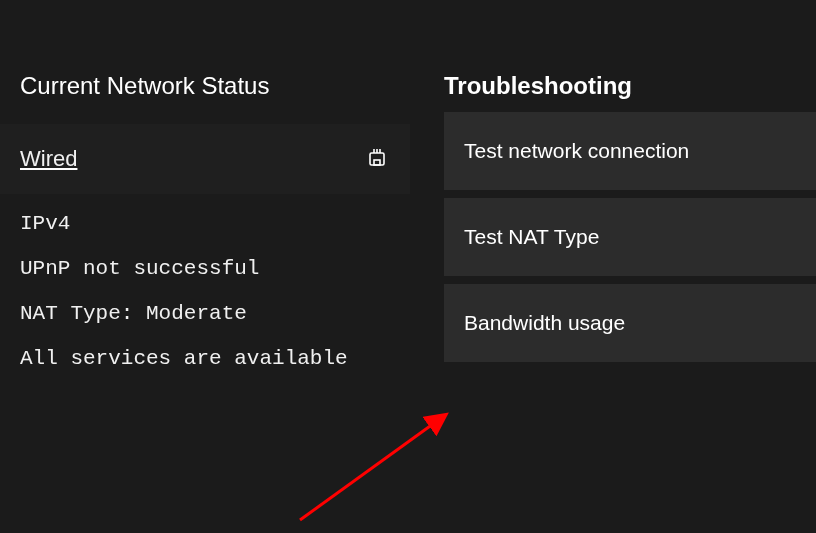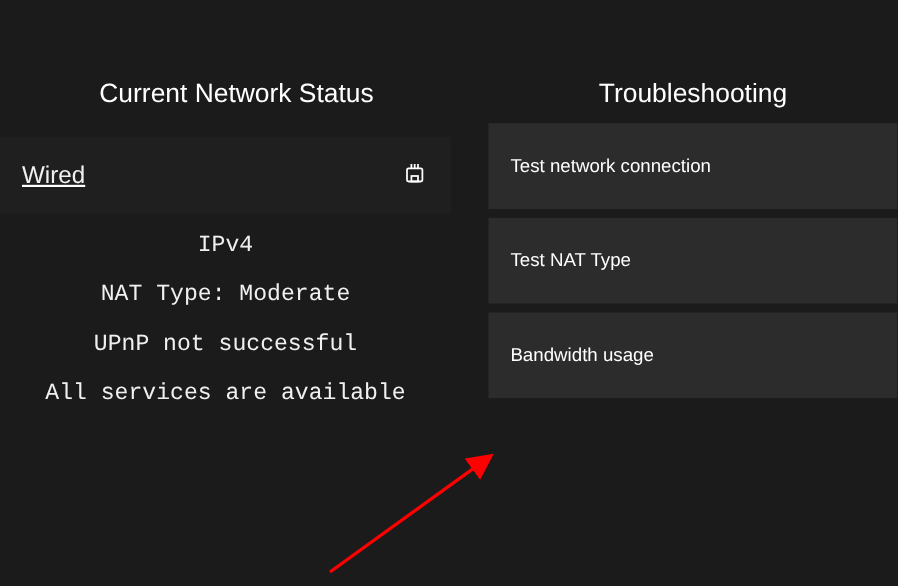--- a/index.html
+++ b/index.html
@@ -10,21 +10,20 @@
     background: #1b1b1b;
     font-family: "Segoe UI", Arial, sans-serif;
     color: #ffffff;
     overflow: hidden;
     position: relative;
   }
   .page {
     position: relative;
     width: 708px;
     height: 533px;
-    text-align: center;
   }
   .col-left {
     position: absolute;
     left: 0;
     top: 72px;
     width: 410px;
   }
   .col-right {
     position: absolute;
     left: 444px;
@@ -33,20 +32,21 @@
   }
   .section-title {
     font-size: 24px;
     font-weight: 400;
     color: #ffffff;
     padding: 0 0 0 20px;
     margin-bottom: 12px;
   }
   .col-right .section-title {
     padding-left: 0;
+    font-weight: bold;
   }
   .wired-row {
     margin-top: 24px;
     height: 70px;
     background: #1f1f1f;
     display: flex;
     align-items: center;
     justify-content: space-between;
     padding: 0 24px 0 20px;
     box-sizing: border-box;
@@ -69,21 +69,21 @@
     display: flex;
     flex-direction: column;
     gap: 8px;
   }
   .menu-item {
     background: #2c2c2c;
     height: 78px;
     display: flex;
     align-items: center;
     padding-left: 20px;
-    font-size: 17px;
+    font-size: 21px;
     color: #ffffff;
     box-sizing: border-box;
     cursor: pointer;
   }
 
   
   .eth-icon {
     width: 18px;
     height: 22px;
     display: inline-block;
@@ -116,22 +116,22 @@
           <rect x="6" y="12" width="6" height="5" fill="none" stroke="#fff" stroke-width="1.6"></rect>
           <line x1="6" y1="1" x2="6" y2="5" stroke="#fff" stroke-width="1.6"></line>
           <line x1="9" y1="1" x2="9" y2="5" stroke="#fff" stroke-width="1.6"></line>
           <line x1="12" y1="1" x2="12" y2="5" stroke="#fff" stroke-width="1.6"></line>
         </svg>
       </span>
     </div>
 
     <div class="status-list">
       <div class="status-item">IPv4</div>
+      <div class="status-item">UPnP not successful</div>
       <div class="status-item">NAT Type: Moderate</div>
-      <div class="status-item">UPnP not successful</div>
       <div class="status-item">All services are available</div>
     </div>
   </div>
 
   <div class="col-right">
     <div class="section-title">Troubleshooting</div>
 
     <div class="menu">
       <div class="menu-item">
         <span>Test network connection</span>

